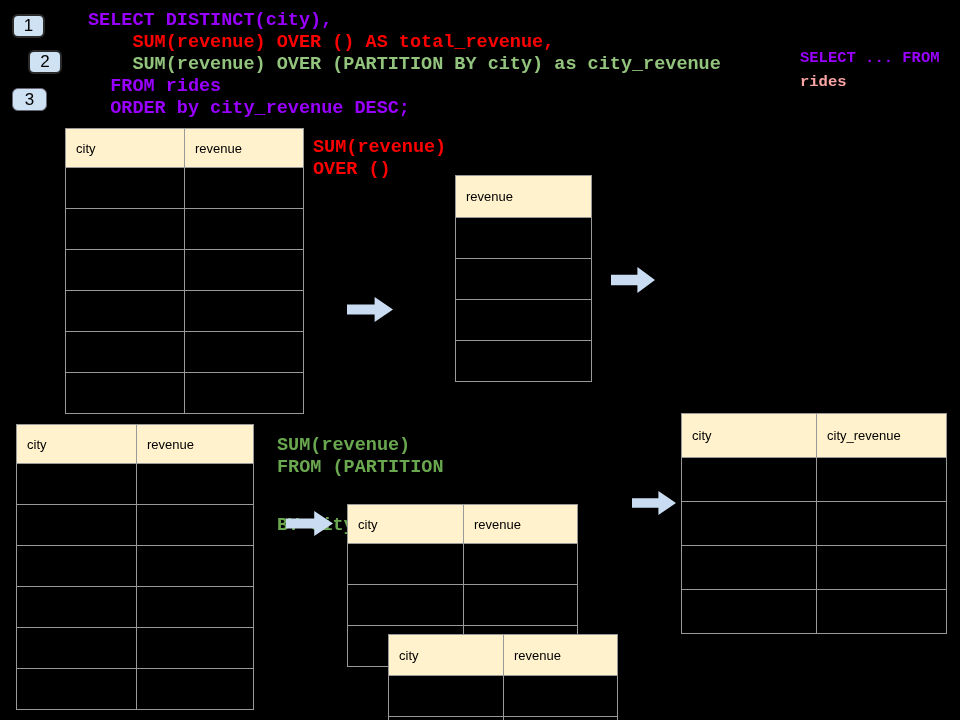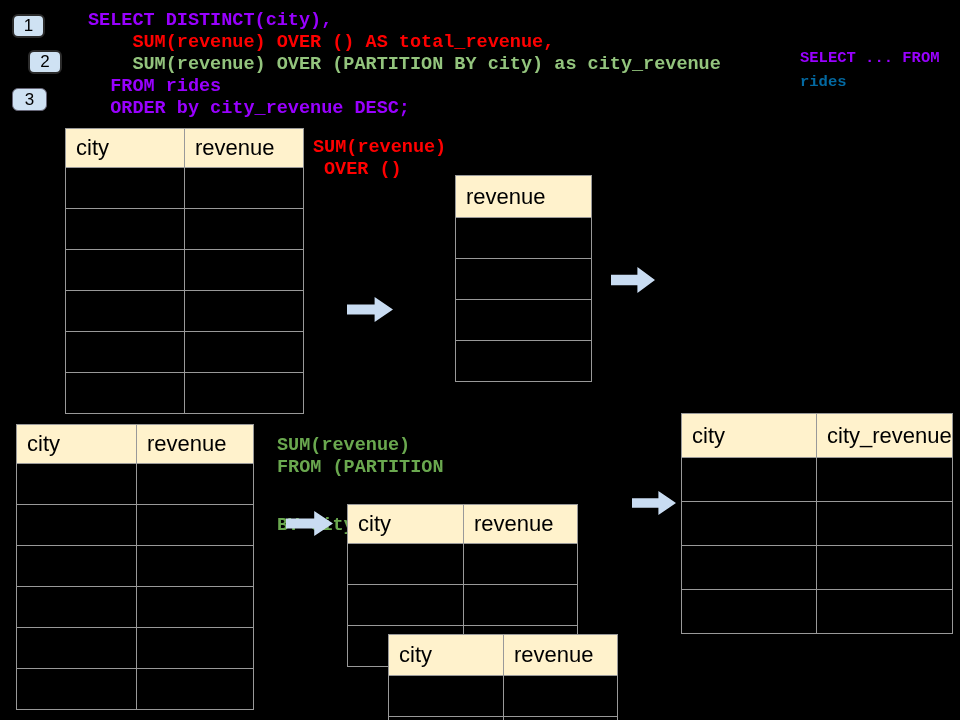--- a/index.html
+++ b/index.html
@@ -52,21 +52,21 @@
   .tbl table{border-collapse:collapse;}
   .tbl th,.tbl td{
     border:1px solid var(--table-border,#999);
     box-sizing:border-box;
     padding:0;
   }
   .tbl th{
     background:var(--table-header-bg,#fff2cc);
     color:var(--header-text,#000);
     font-weight:400;
-    font-size:22px;
+    font-size:13px;
     text-align:left;
     padding-left:10px;
     vertical-align:middle;
   }
   .tbl td{background:var(--table-cell-bg,#000);}
 
   #tbl-source-top{left:65px;top:128px;}
   #tbl-source-top th{height:39px;width:119px;}
   #tbl-source-top td{height:41px;}
 
@@ -88,37 +88,37 @@
 
   #tbl-partition-overlay{left:388px;top:634px;z-index:2;}
   #tbl-partition-overlay th{height:41px;}
   #tbl-partition-overlay th:nth-child(1){width:115px;}
   #tbl-partition-overlay th:nth-child(2){width:114px;}
   #tbl-partition-overlay td{height:41px;}
 
   #tbl-city-revenue-result{left:681px;top:413px;}
   #tbl-city-revenue-result th{height:44px;}
   #tbl-city-revenue-result th:nth-child(1){width:135px;}
-  #tbl-city-revenue-result th:nth-child(2){width:112px;}
+  #tbl-city-revenue-result th:nth-child(2){width:130px;}
   #tbl-city-revenue-result td{height:44px;}
 </style>
 </head>
 <body>
 
 <div>
     <div class="badge badge-1">1</div>
     <div class="badge badge-2">2</div>
     <div class="badge badge-3">3</div>
   </div>
 
 <div id="sql-code" class="code"><div style="color: rgb(153, 0, 255);">SELECT DISTINCT(city),</div><div style="color: rgb(255, 0, 0);">    SUM(revenue) OVER () AS total_revenue,</div><div style="color: rgb(147, 196, 125);">    SUM(revenue) OVER (PARTITION BY city) as city_revenue</div><div style="color: rgb(153, 0, 255);">  FROM rides</div><div style="color: rgb(153, 0, 255);">  ORDER by city_revenue DESC;</div></div>
 
-<div id="side-note" class="code"><div style="color: rgb(153, 0, 255);">SELECT ... FROM</div><div style="color: #0369a1;">rides</div></div>
-
-<div id="ann-total" class="code"><div style="color: rgb(255, 0, 0);">SUM(revenue)</div><div style="color: rgb(255, 0, 0); margin-left: 11px;">OVER ()</div></div>
+<div id="side-note" class="code"><div style="color: rgb(153, 0, 255);">SELECT ... FROM</div><div style="color: #fca5a5;">rides</div></div>
+
+<div id="ann-total" class="code"><div style="color: rgb(255, 0, 0);">SUM(revenue)</div><div style="color: rgb(255, 0, 0);">OVER ()</div></div>
 
 <div id="ann-partition" class="code"><div style="color: rgb(106, 168, 79);">SUM(revenue)</div><div style="color: rgb(106, 168, 79);">FROM (PARTITION</div><div style="color: rgb(106, 168, 79); margin-top: 36px;">BY city)</div></div>
 
 <div id="tbl-source-top" class="tbl">
     <table>
       <thead>
         <tr>
           <th>city</th>
           <th>revenue</th>
         </tr>

